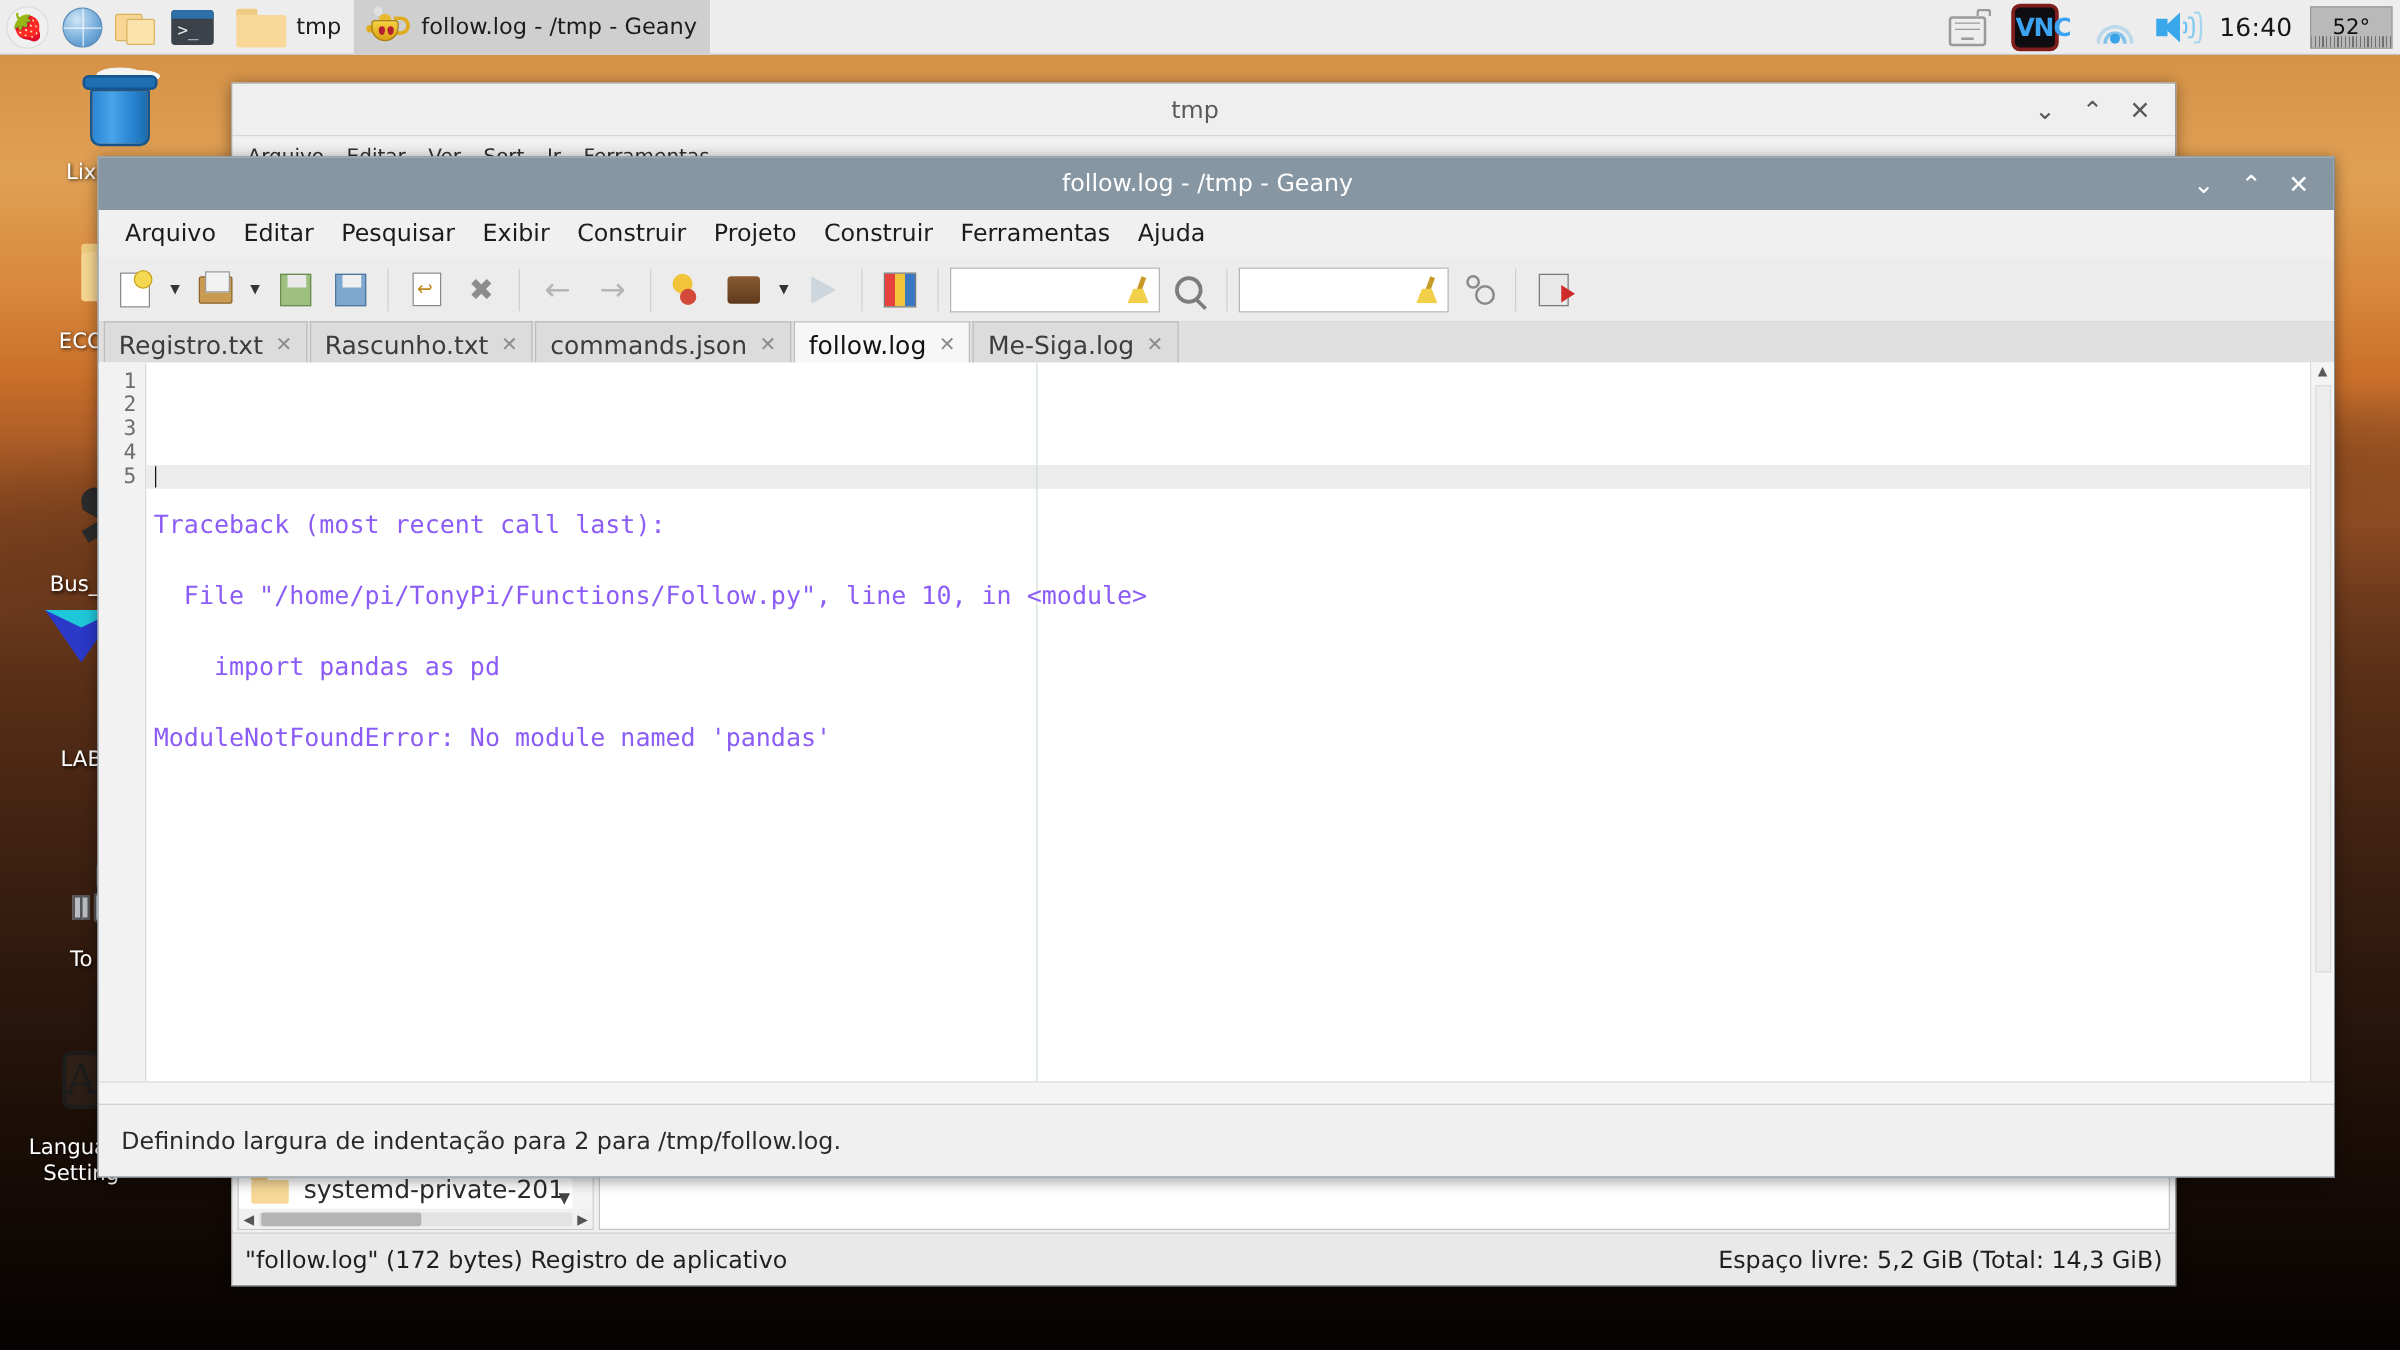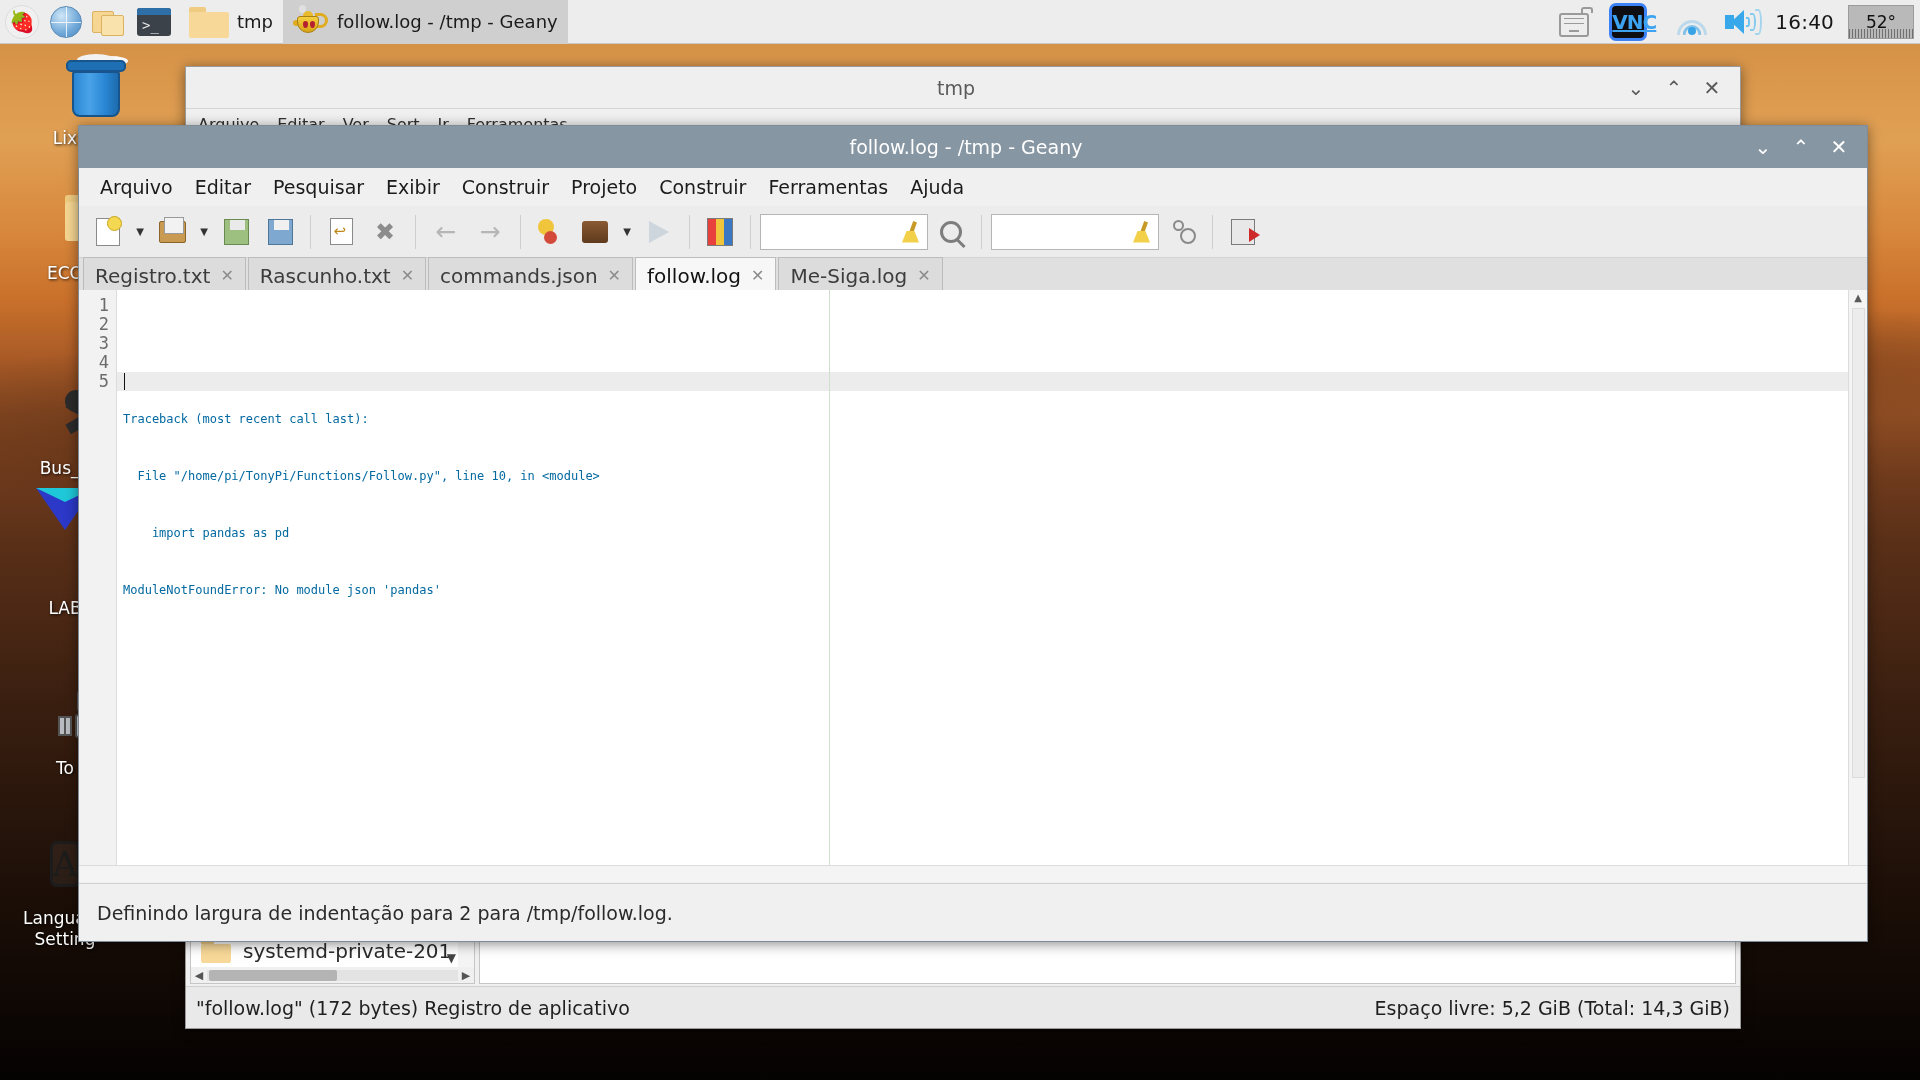--- a/index.html
+++ b/index.html
@@ -154,23 +154,23 @@
     background:
       linear-gradient(#9a9a9a,#9a9a9a) 0 0/100% 1px no-repeat,
       linear-gradient(#9a9a9a,#9a9a9a) 0 5px/100% 1px no-repeat,
       linear-gradient(#9a9a9a,#9a9a9a) 0 10px/100% 1px no-repeat;}
   .kbd-ic::after{ content:""; position:absolute; left:8px; bottom:3px; right:8px; height:2px; background:#9a9a9a;}
   .kbd-wrap{ position:relative; width:36px; height:30px;}
   .kbd-wrap .cord{ position:absolute; right:2px; top:0; width:12px; height:6px;
     border:2px solid #9a9a9a; border-bottom:none; border-radius:3px 3px 0 0;}
   .kbd-wrap .kbd-ic{ position:absolute; left:0; bottom:0;}
 
-  .vnc { width:38px; height:38px; background:#0d0d12; border:3px solid #3b82f6; border-radius:7px;
+  .vnc { width:38px; height:38px; background:#0d0d12; border:3px solid #7f1d1d; border-radius:7px;
     color:#3da2ef; font-size:20px; font-weight:bold; line-height:32px; text-align:center;
-    font-family:"DejaVu Sans", sans-serif; letter-spacing:-1px;text-decoration:underline;}
+    font-family:"DejaVu Sans", sans-serif; letter-spacing:-1px;}
   .bt { color:#1a8ee8; font-size:30px; line-height:30px; }
   .wifi { width:34px; height:26px; position:relative; }
   .wifi i { position:absolute; left:50%; bottom:0; transform:translateX(-50%);
     border:3px solid #2f9fe8; border-bottom:none; border-radius:50% 50% 0 0 / 100% 100% 0 0;
     display:block; opacity:.95;}
   .wifi .a1{ width:30px; height:15px; opacity:.25;}
   .wifi .a2{ width:19px; height:10px; bottom:0; opacity:.55;}
   .wifi .dot{ width:8px; height:8px; border-radius:50%; background:#2f9fe8; border:none; bottom:0;}
   .vol { position:relative; width:38px; height:28px; }
   .vol .spk{ position:absolute; left:2px; top:7px; width:9px; height:14px; background:#39a8ea;}
@@ -286,21 +286,21 @@
   .dtab.active { background:#f7f7f7; color:#111; }
   .dtab .x { font-size:16px; color:#8b8b8b; }
 
   
   #geany .editor { position:absolute; left:0; right:0; top:164px; bottom:59px; background:#fff;
     display:flex; overflow:hidden; }
   .gutter { width:38px; background:#f2f2f2; border-right:1px solid #dcdcdc;
     font-family:"DejaVu Sans Mono", monospace; font-size:17px; color:#6c6c6c;
     text-align:right; padding:6px 7px 0 0; line-height:19px; }
   .code { flex:1; position:relative; font-family:"DejaVu Sans Mono", monospace;
-    font-size:12px; color:#0369a1; line-height:19px; padding:6px 0 0 6px; white-space:pre; }
+    font-size:20px; color:#8b5cf6; line-height:19px; padding:6px 0 0 6px; white-space:pre; }
   .code .curline { position:absolute; left:0; right:0; height:19px; background:#ececec; }
   .code .caret { position:absolute; width:1px; height:17px; background:#111; }
   .marginline { position:absolute; top:0; bottom:0; width:1px; background:#cfe0cf; }
   .ed-scroll-v { width:19px; background:#f4f4f4; border-left:1px solid #dcdcdc;
     position:relative; }
   .ed-scroll-v .a { height:16px; text-align:center; font-size:10px; color:#5a5a5a; line-height:16px;}
   .ed-scroll-v .thumb{ position:absolute; left:3px; top:18px; width:13px; height:470px;
     background:#ececec; border:1px solid #dcdcdc;}
   .ed-scroll-h { position:absolute; left:0; right:0; bottom:0; height:17px; background:#f4f4f4;
     border-top:1px solid #dcdcdc; }
@@ -612,21 +612,21 @@
       <div>4</div>
       <div>5</div>
     </div>
     <div class="code">
       <div class="curline" style="top:82px;"></div>
       <div class="marginline" style="left:712px;"></div>
       <div style="position:relative;">
         <div>Traceback (most recent call last):</div>
         <div>  File "/home/pi/TonyPi/Functions/Follow.py", line 10, in &lt;module&gt;</div>
         <div>    import pandas as pd</div>
-        <div>ModuleNotFoundError: No module json 'pandas'</div>
+        <div>ModuleNotFoundError: No module named 'pandas'</div>
         <div>&nbsp;</div>
       </div>
       <div class="caret" style="left:7px; top:83px;"></div>
     </div>
     <div class="ed-scroll-v">
       <div class="a">▲</div>
       <div class="thumb"></div>
       <div class="a" style="position:absolute;bottom:0;left:0;right:0;">▼</div>
     </div>
     <div class="ed-scroll-h"></div>

